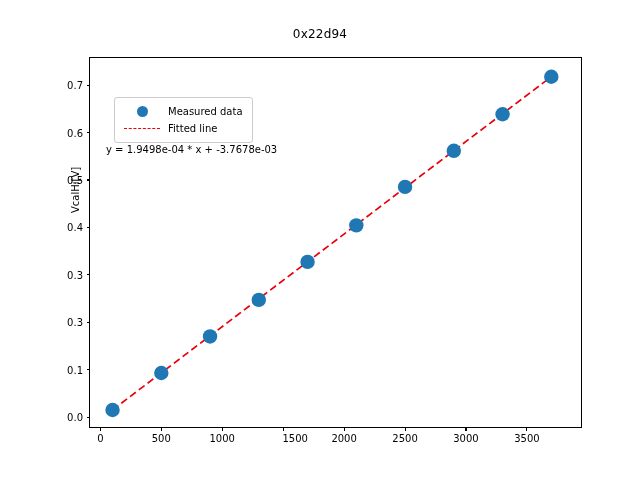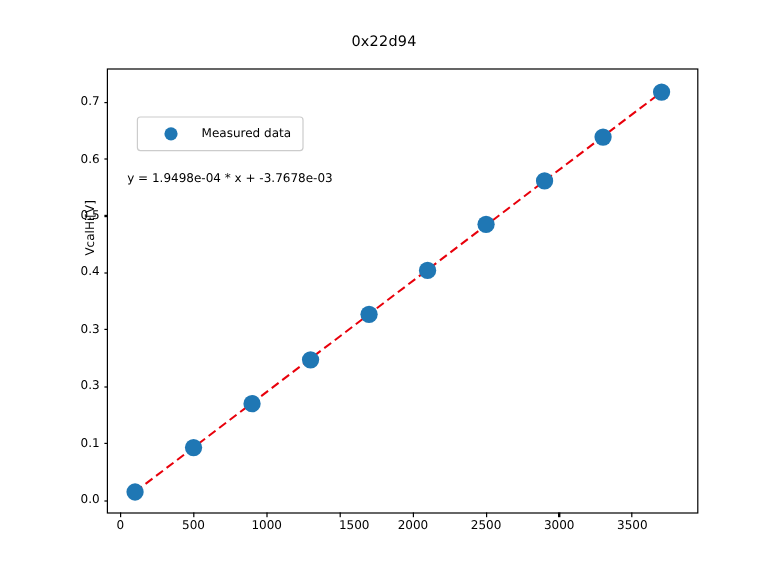--- a/index.html
+++ b/index.html
@@ -181,20 +181,26 @@
 
     <div id="fit-equation">y = 1.9498e-04 * x + -3.7678e-03</div>
 
     <div id="legend">
       <div class="legend-row">
         <span class="legend-key">
           <span class="legend-marker-dot"></span>
         </span>
         <span class="legend-label">Measured data</span>
       </div>
+      <div class="legend-row">
+        <span class="legend-key">
+          <span class="legend-dash"></span>
+        </span>
+        <span class="legend-label">Fitted line</span>
+      </div>
     </div>
 
     <div id="y-axis-label">VcalHi[V]</div>
 
     <div id="ytick-container">
         <div class="ytick-mark" style="top: 358.819px;"></div>
         <div class="ytick-label" style="top: 359.369px;">0.0</div>
         <div class="ytick-mark" style="top: 311.346px;"></div>
         <div class="ytick-label" style="top: 311.896px;">0.1</div>
         <div class="ytick-mark" style="top: 263.874px;"></div>

